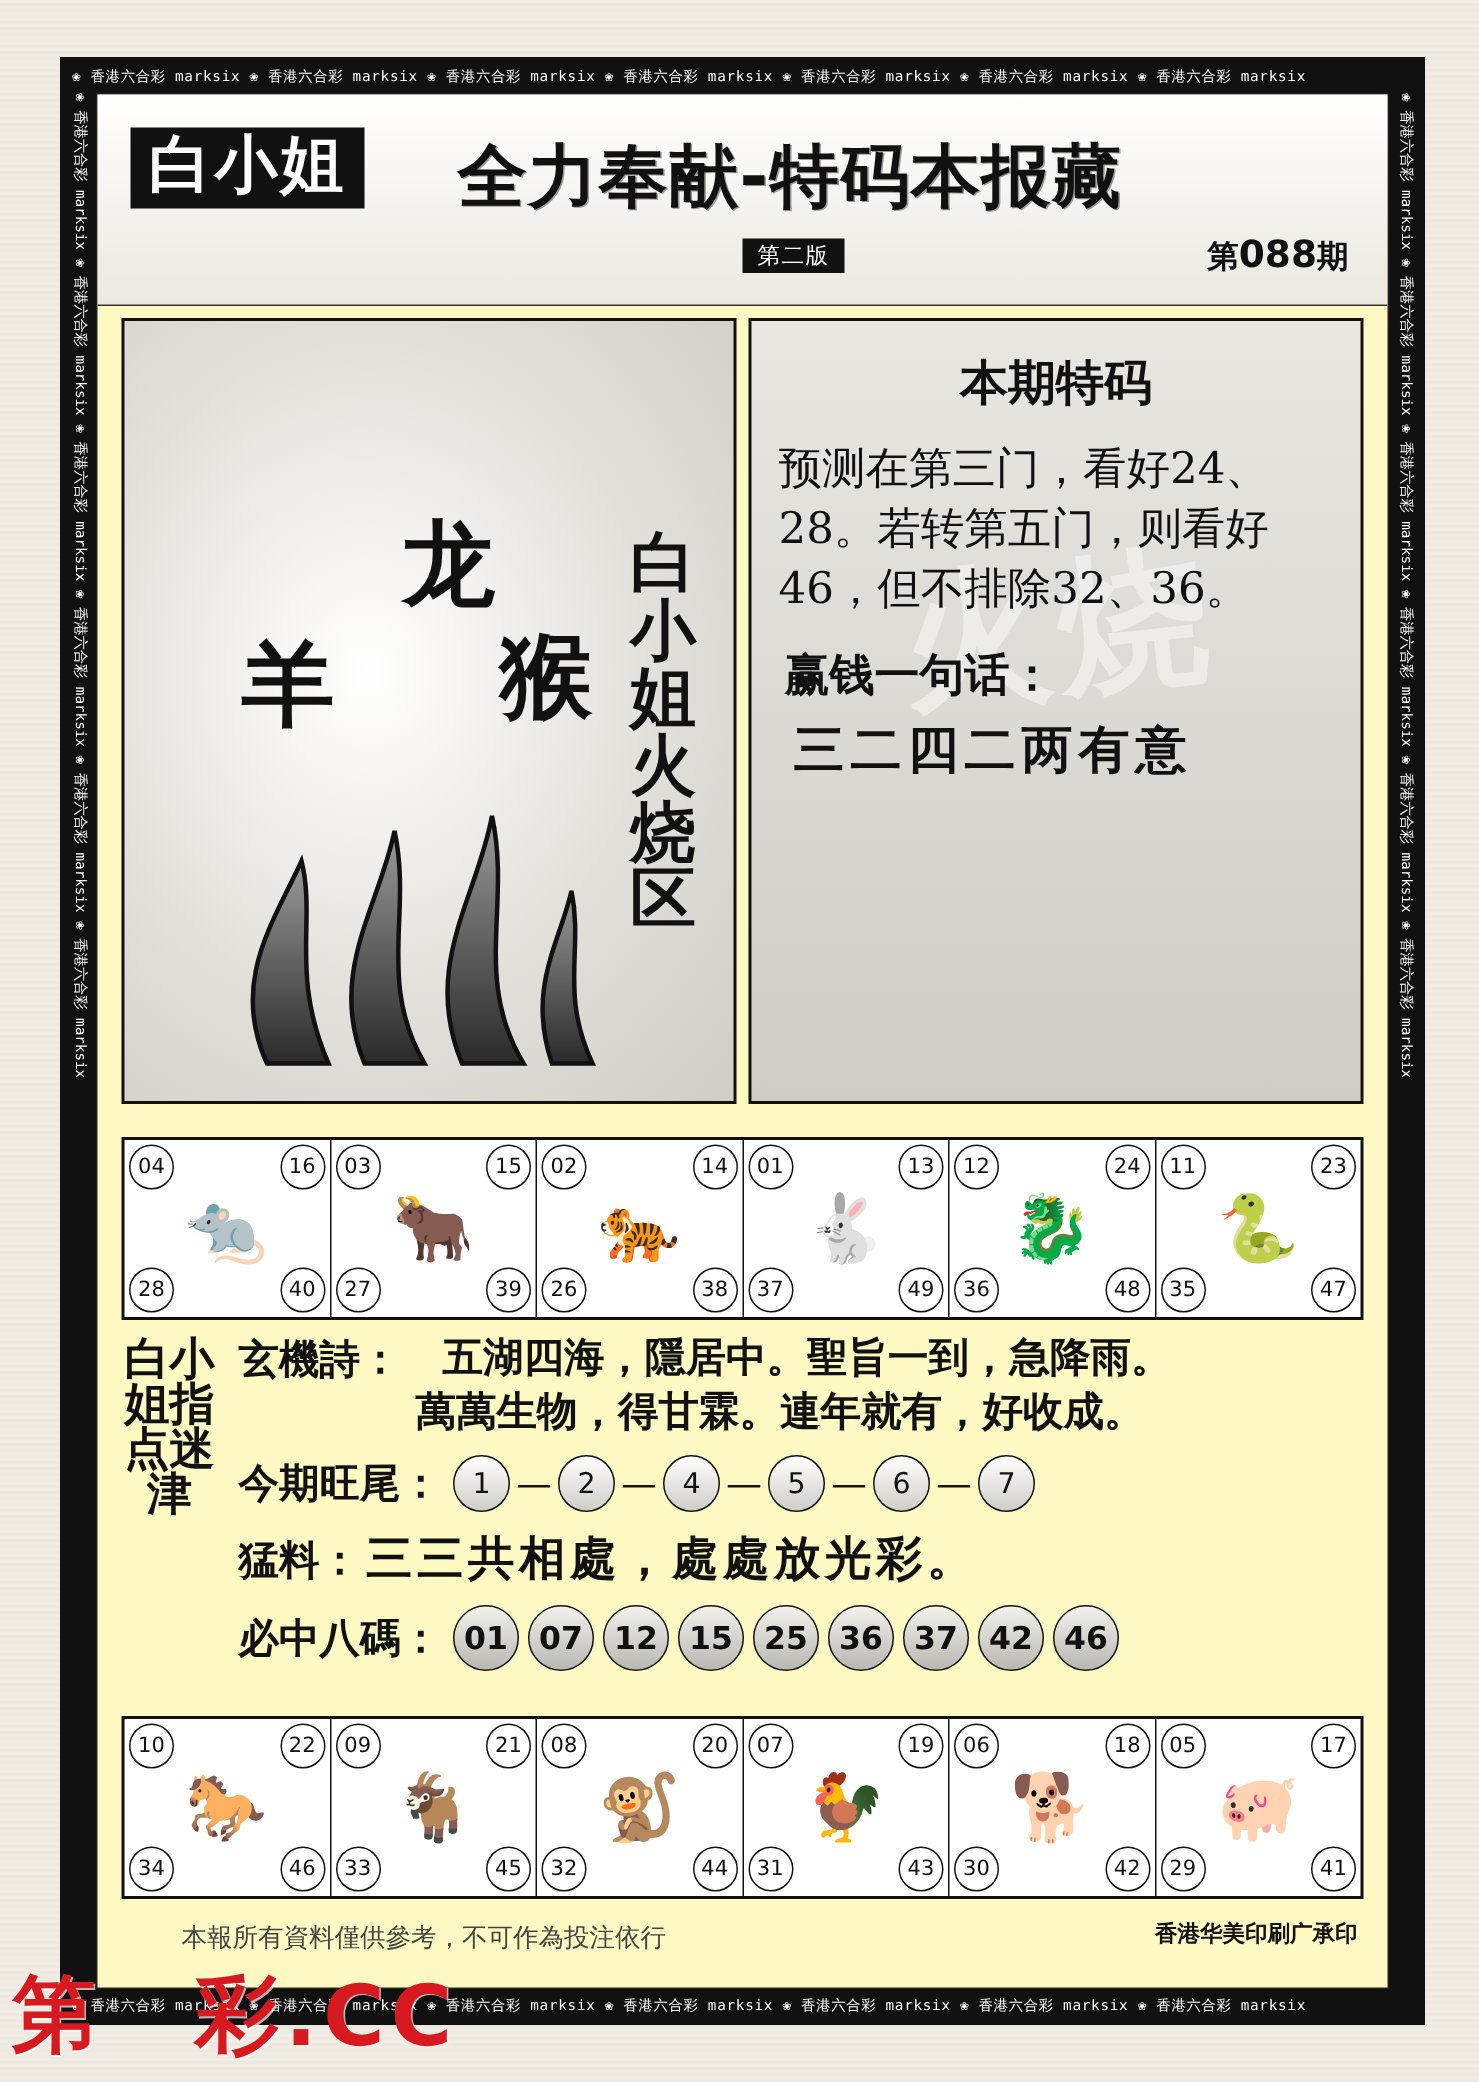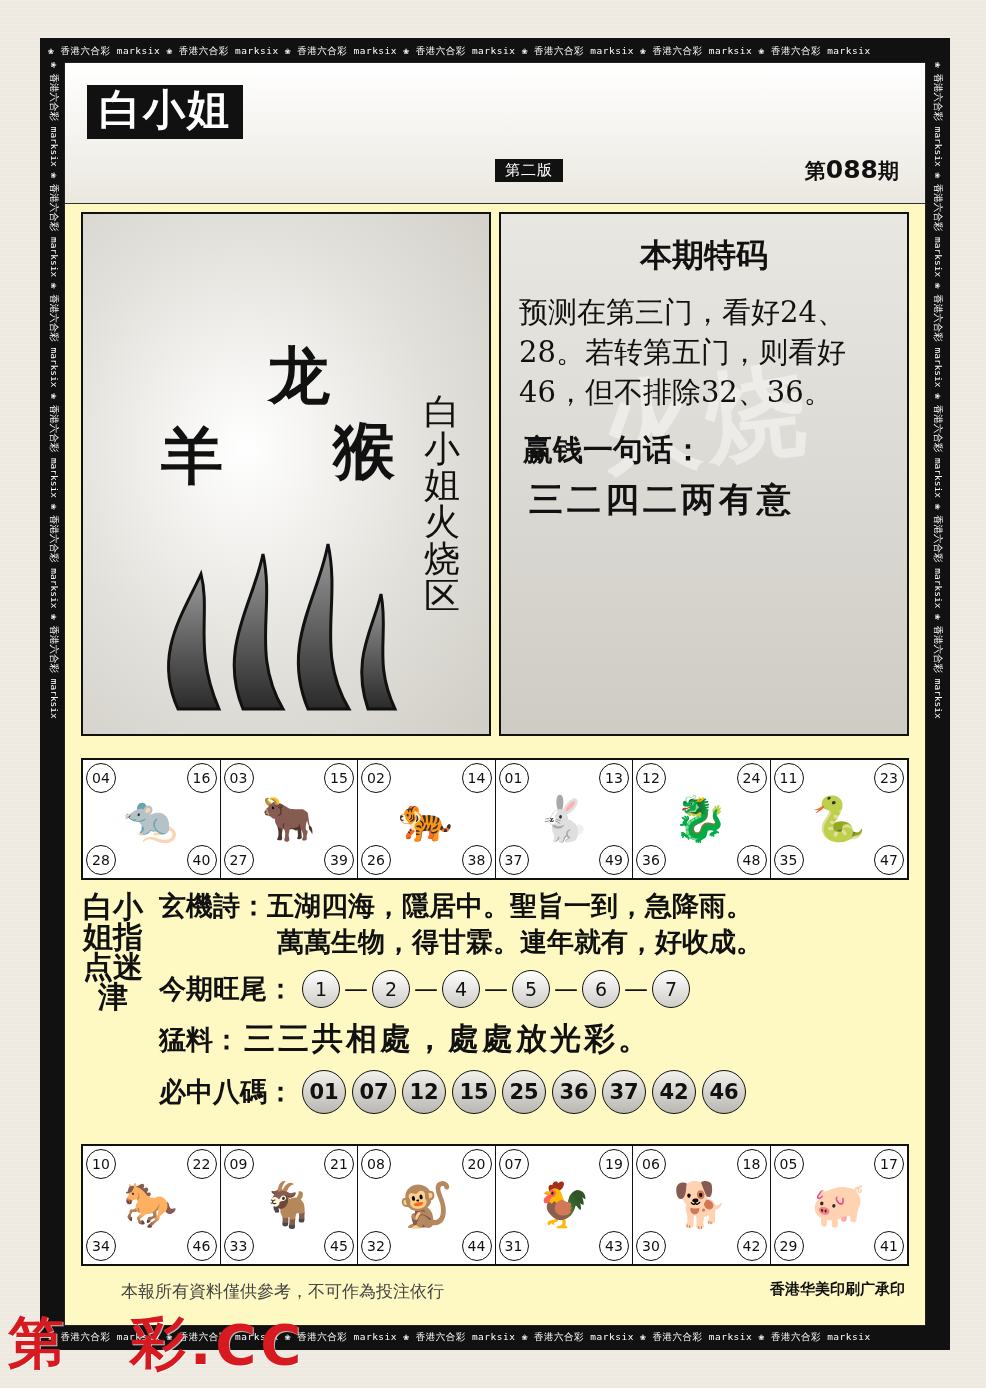--- a/index.html
+++ b/index.html
@@ -78,21 +78,21 @@
   .kill-lines{position:absolute;left:18px;top:16px;}
   .kill-row{display:flex;align-items:baseline;margin-bottom:6px;}
   .kill-label{font-size:26px;font-weight:bold;color:#111;letter-spacing:1px;}
   .kill-val{font-size:30px;font-style:italic;font-weight:bold;margin-left:8px;letter-spacing:6px;}
   .zodiac-big{position:absolute;color:#111;font-weight:bold;}
   .z-long{left:185px;top:120px;font-size:62px;}
   .z-yang{left:78px;top:200px;font-size:62px;}
   .z-hou{left:250px;top:195px;font-size:62px;}
   .vert-label{
     position:absolute;right:18px;top:140px;width:58px;
-    font-size:36px;font-weight:normal;line-height:1.02;text-align:center;color:#111;margin-top:40px;
+    font-size:44px;font-weight:bold;line-height:1.02;text-align:center;color:#111;
   }
   .flames{position:absolute;left:40px;top:250px;width:320px;height:250px;}
   .panel-right{
     position:absolute;right:16px;top:8px;width:406px;height:520px;
     border:2px solid #111;
     background:linear-gradient(180deg,#e9e7e1 0%,#d9d7d1 60%,#cfccc5 100%);
     overflow:hidden;
   }
   .wm{
     position:absolute;left:20px;top:140px;width:370px;text-align:center;
@@ -122,21 +122,21 @@
     position:absolute;left:0;right:0;top:26px;bottom:26px;
     display:flex;align-items:center;justify-content:center;font-size:44px;color:#333;
   }
   
   .mid{position:relative;margin:8px 16px 0 16px;min-height:250px;}
   .vert-side{
     position:absolute;left:2px;top:4px;width:60px;
     font-size:30px;font-weight:bold;line-height:1.0;text-align:center;color:#111;
   }
   .mid-inner{margin-left:78px;}
-  .poem-row{display:flex;align-items:flex-start;}
+  .poem-row{display:flex;align-items:flex-start;gap:28px;}
   .poem-label{font-size:27px;font-weight:bold;white-space:nowrap;color:#111;}
   .poem-text{font-size:27px;line-height:1.32;color:#111;font-weight:bold;}
   .tail-row{display:flex;align-items:center;margin-top:10px;}
   .tail-label{font-size:27px;font-weight:bold;margin-right:8px;color:#111;}
   .tail-ball{
     width:36px;height:36px;border-radius:50%;border:1.5px solid #111;
     background:linear-gradient(180deg,#fff 0%,#cfcdc7 100%);
     display:flex;align-items:center;justify-content:center;font-size:19px;color:#111;
   }
   .dash{font-size:24px;margin:0 4px;color:#111;}
@@ -180,20 +180,21 @@
       <span class="vband-text">❀ 香港六合彩 marksix ❀ 香港六合彩 marksix ❀ 香港六合彩 marksix ❀ 香港六合彩 marksix ❀ 香港六合彩 marksix ❀ 香港六合彩 marksix</span>
     </div>
     <div class="frame-band-right">
       <span class="vband-text">❀ 香港六合彩 marksix ❀ 香港六合彩 marksix ❀ 香港六合彩 marksix ❀ 香港六合彩 marksix ❀ 香港六合彩 marksix ❀ 香港六合彩 marksix</span>
     </div>
 
     <div class="inner">
 
       <div class="header">
         <div class="logo-box">白小姐</div>
+        <div class="header-title">全力奉献-特码本报藏</div>
         <div class="issue">
           <span>第</span><span class="num">088</span><span>期</span>
         </div>
         <div class="edition">第二版</div>
       </div>
 
       <div class="panels">
 
         <div class="panel-left">
 

